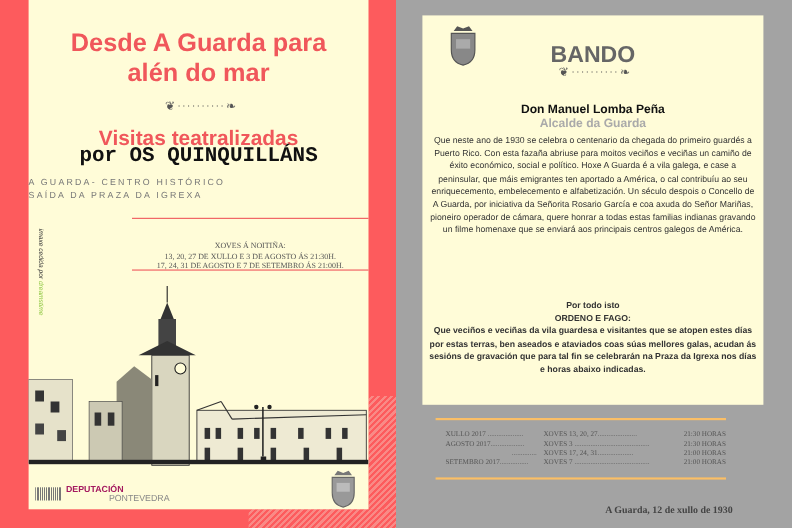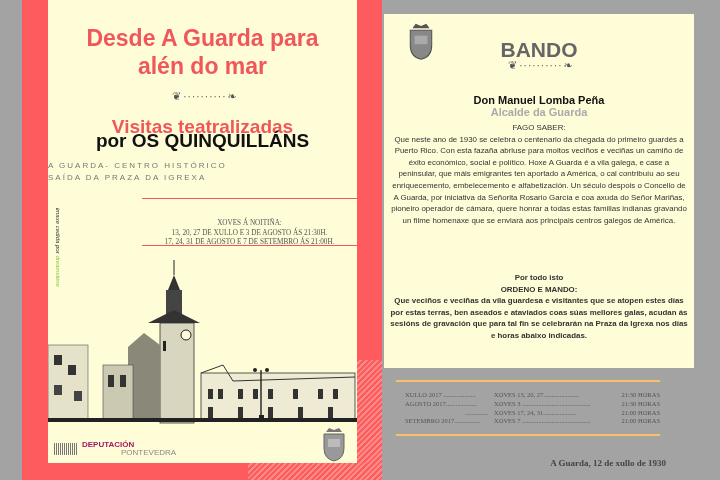--- a/index.html
+++ b/index.html
@@ -1,32 +1,32 @@
 <!DOCTYPE html>
 <html><head>
 <meta charset="utf-8">
 <style>
   * { box-sizing: border-box; margin: 0; padding: 0; }
   html, body { width: 720px; height: 480px; overflow: hidden; background: #a3a3a3; }
   body { position: relative; font-family: "Liberation Sans", sans-serif; }
 
   
-  .poster-left { position: absolute; left: 0; top: 0; width: 360px; height: 480px; background: #fd5b5d; margin-left: 22px; }
+  .poster-left { position: absolute; left: 0; top: 0; width: 360px; height: 480px; background: #fd5b5d; }
   .hatch { position: absolute; left: 226px; top: 463px; width: 134px; height: 17px;
     background: repeating-linear-gradient(135deg, #fd5b5d 0 2px, #f98a86 2px 4px); }
   .hatch-side { position: absolute; left: 335px; top: 360px; width: 25px; height: 103px;
     background: repeating-linear-gradient(135deg, #fd5b5d 0 2px, #f98a86 2px 4px); }
   .panel-left { position: absolute; left: 26px; top: 0; width: 309px; height: 463px; background: #fffcd8; }
   .title { position: absolute; top: 24px; left: 0; width: 100%; text-align: center; color: #f0575b;
     font-weight: bold; font-size: 23px; line-height: 28px; }
   .divider { position: absolute; display: flex; align-items: center; gap: 1px; color: #555; font-size: 10px; letter-spacing: 1px; }
   .divider .leaf { font-size: 11px; color: #555; }
   .subtitle { position: absolute; top: 120px; left: 0; width: 100%; text-align: center; font-weight: bold; font-size: 19px; line-height: 14px; }
   .subtitle .red { color: #f0575b; }
-  .subtitle .black { color: #111; }
+  .subtitle .black { color: #111; font-family: Liberation Mono, monospace; }
   .location { position: absolute; top: 160px; left: 0; width: 100%; text-align: left; color: #777; font-size: 8px; letter-spacing: 2px; line-height: 12px; }
   .schedule-box { position: absolute; top: 198px; left: 120px; width: 215px; height: 48px;
     border-top: 1.5px solid #f0575b; border-bottom: 1.5px solid #f0575b; text-align: center;
     font-family: "Liberation Serif", serif; font-size: 7.2px; color: #555; line-height: 9.5px; padding-top: 20px; }
   .credit { position: absolute; left: 33px; top: 208px; writing-mode: vertical-rl; font-size: 6px; font-style: italic; color: #333; }
   .credit .brand { color: #8dc63f; }
   .illustration { position: absolute; left: 26px; top: 255px; width: 309px; height: 170px; }
   .dep-logo { position: absolute; left: 32px; top: 441px; display: flex; align-items: center; gap: 4px; }
   .dep-bars { width: 24px; height: 12px; background: repeating-linear-gradient(90deg, #777 0 1px, transparent 1px 2px); }
   .dep-text { font-size: 8px; line-height: 8px; }
@@ -158,26 +158,25 @@
   <div class="divider" style="top:45px;left:124px;">
     <span class="leaf">❦</span>
       <span>··········</span>
       <span class="leaf">❧</span>
   </div>
   <div class="mayor">
     <span class="name">Don Manuel Lomba Peña</span>
     <span class="role">Alcalde da Guarda</span>
   </div>
   <div class="body-text" style="top:108px;">
-    <div>FAGO SABER:</div>
     <div>Que neste ano de 1930 se celebra o centenario da chegada do primeiro guardés a Puerto Rico. Con esta fazaña abriuse para moitos veciños e veciñas un camiño de éxito económico, social e político. Hoxe A Guarda é a vila galega, e case a peninsular, que máis emigrantes ten aportado a América, o cal contribuíu ao seu enriquecemento, embelecemento e alfabetización. Un século despois o Concello de A Guarda, por iniciativa da Señorita Rosario García e coa axuda do Señor Mariñas, pioneiro operador de cámara, quere honrar a todas estas familias indianas gravando un filme homenaxe que se enviará aos principais centros galegos de América.</div>
   </div>
   <div class="body-text" style="top:258px;font-weight:bold;">
     <div>Por todo isto</div>
-    <div>ORDENO E MANDO:</div>
+    <div>ORDENO E FAGO:</div>
     <div>Que veciños e veciñas da vila guardesa e visitantes que se atopen estes días por estas terras, ben aseados e ataviados coas súas mellores galas, acudan ás sesións de gravación que para tal fin se celebrarán na Praza da Igrexa nos días e horas abaixo indicadas.</div>
   </div>
   <div class="sched-r">
     <div class="sched-row">
       <span class="c1">XULLO 2017 ....................</span>
       <span class="c2">XOVES 13, 20, 27......................</span>
       <span class="c3">21:30 HORAS</span>
     </div>
     <div class="sched-row">
       <span class="c1">AGOSTO 2017...................</span>

